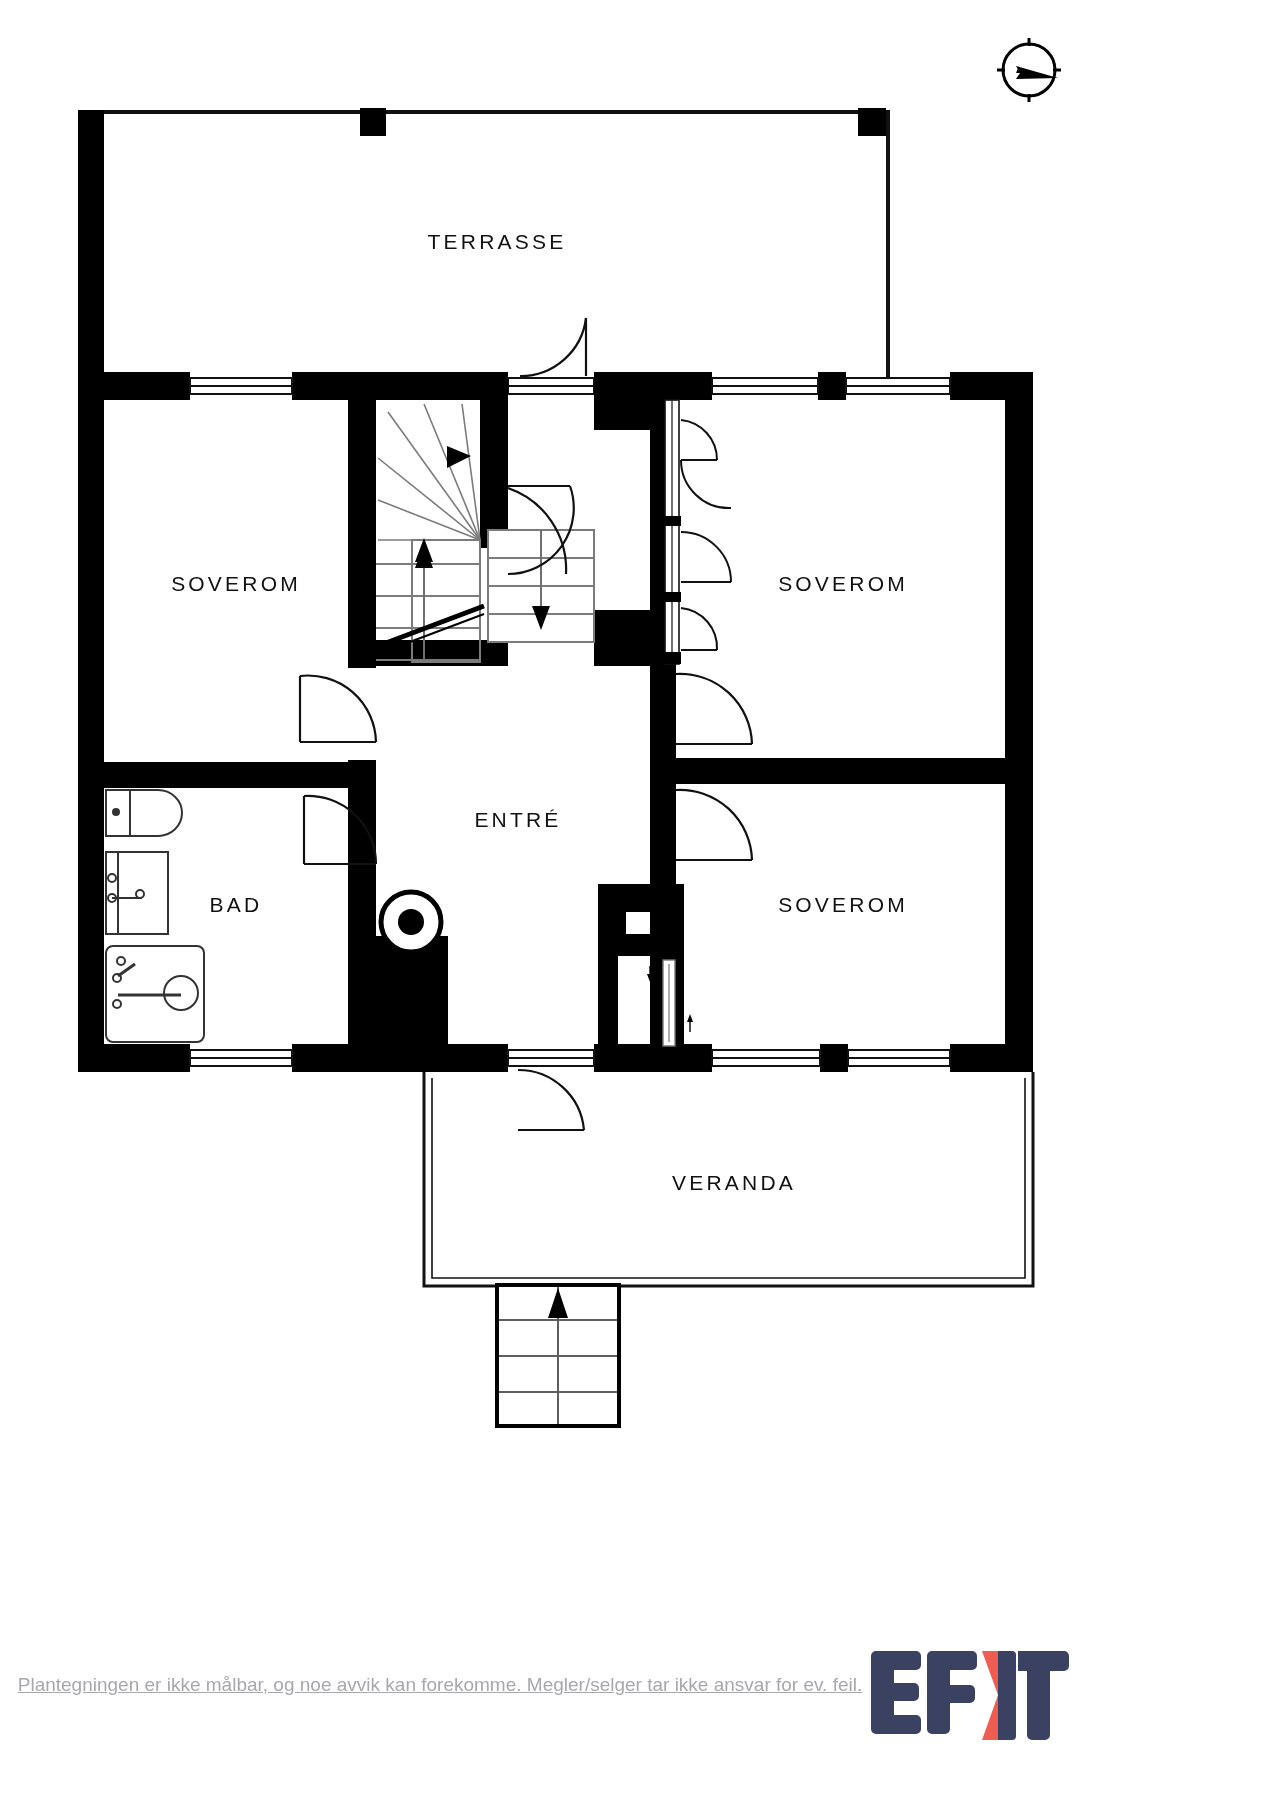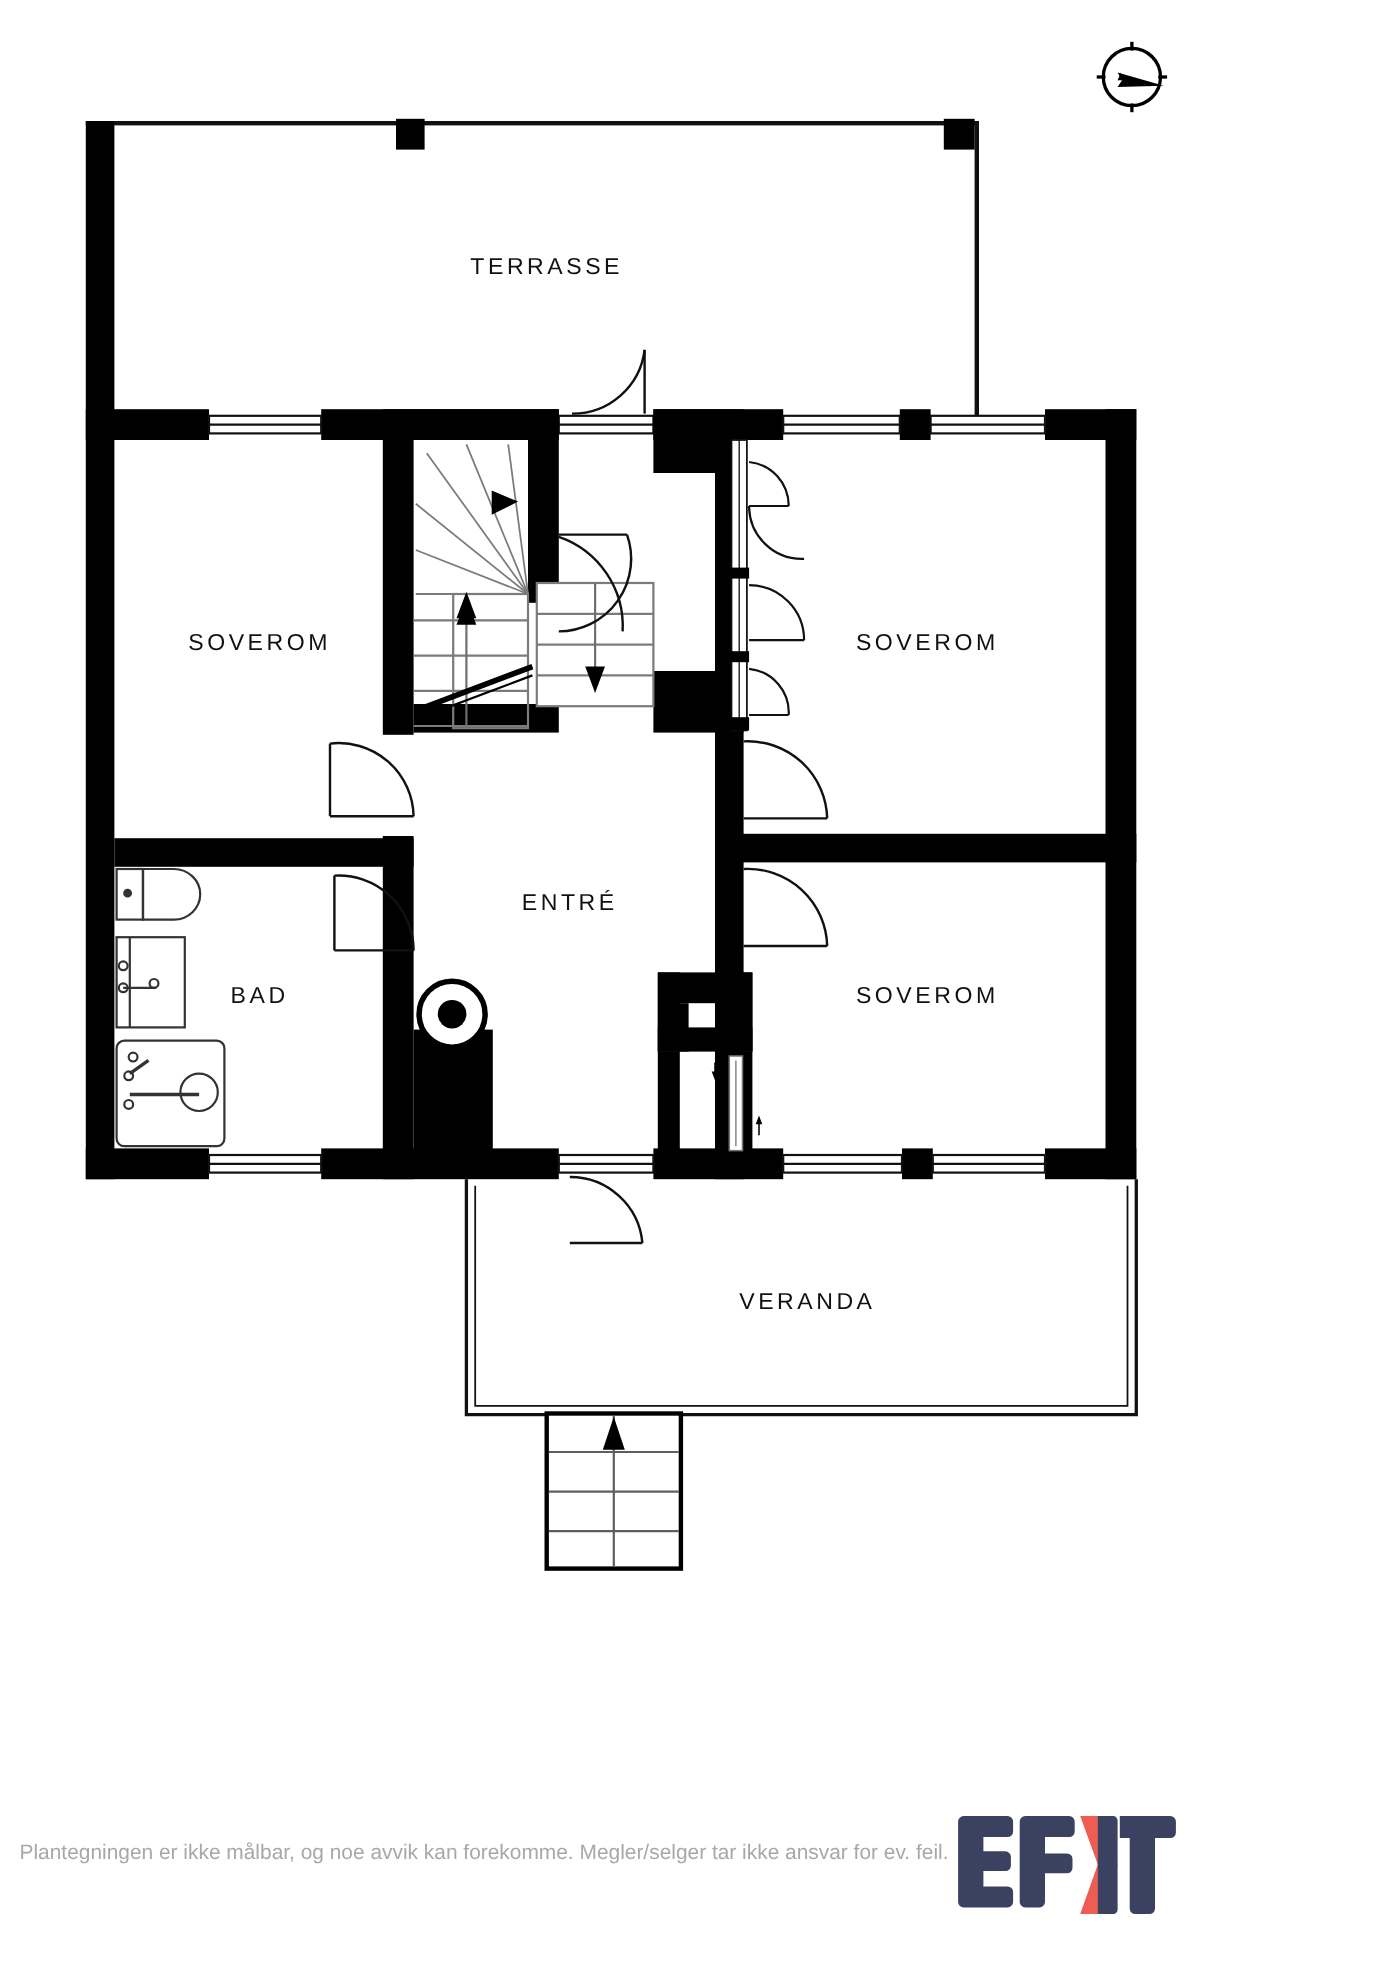--- a/index.html
+++ b/index.html
@@ -15,21 +15,21 @@
     font-size:21px;letter-spacing:3.2px;fill:#111111;
     text-anchor:middle;font-weight:400;
   }
 
   .disclaimer{
     position:absolute;left:0;top:1670px;width:880px;
     text-align:center;color:#a8a8ac;
     font-family:"Liberation Sans", sans-serif;
     font-size:19px;line-height:29px;
   }
-  .disclaimer div{white-space:nowrap;}
+  .disclaimer div{white-space:nowrap;text-decoration:underline;}
 
   .logo{
     position:absolute;left:870px;top:1643px;width:200px;height:105px;
   }
   .logo svg{display:block;width:200px;height:105px;}
 </style>
 </head>
 <body>
 
 <div id="plan-root">

